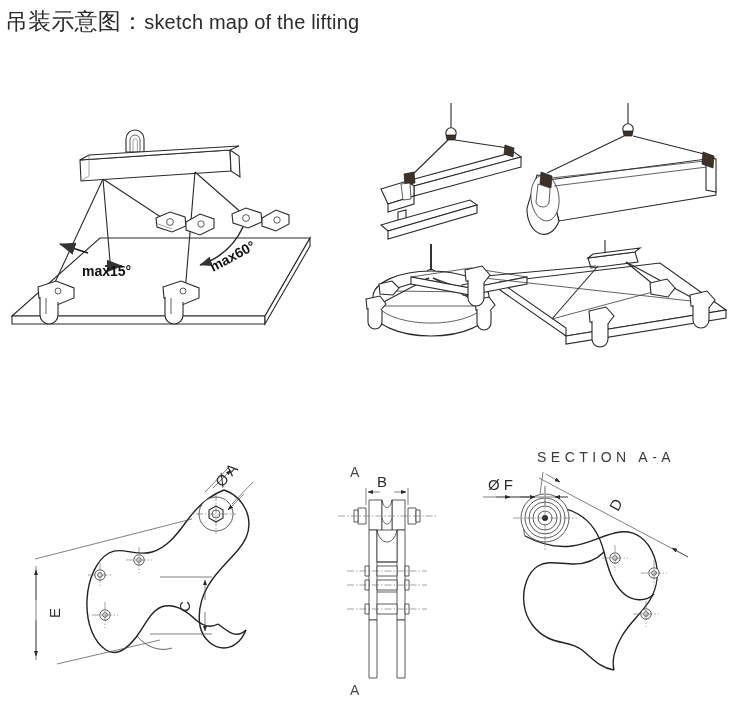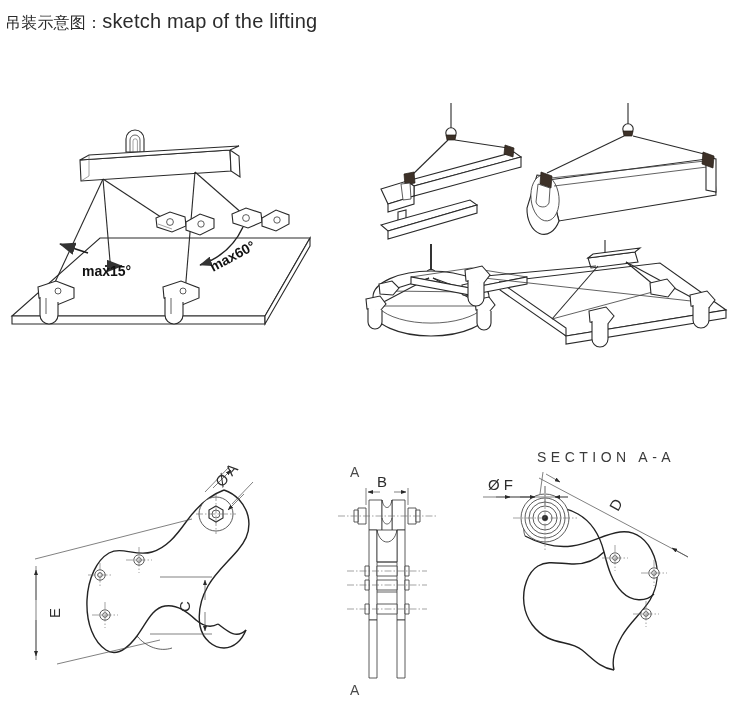--- a/index.html
+++ b/index.html
@@ -20,21 +20,21 @@
     left: 5px;
     top: 8px;
     font-size: 20px;
     line-height: 26px;
     letter-spacing: 0.2px;
     color: #2b2b2b;
     white-space: nowrap;
   }
   #page-title .cn {
     font-family: "DejaVu Sans", sans-serif;
-    font-size: 16px;
+    font-size: 23px;
     text-align: center;
   }
   #drawing-canvas {
     position: absolute;
     left: 0;
     top: 0;
   }
   .ln { fill: none; stroke: #2a2a2a; stroke-width: 1.1; }
   .ln-thin { fill: none; stroke: #3a3a3a; stroke-width: 0.8; }
   .ln-hair { fill: none; stroke: #555; stroke-width: 0.55; }

